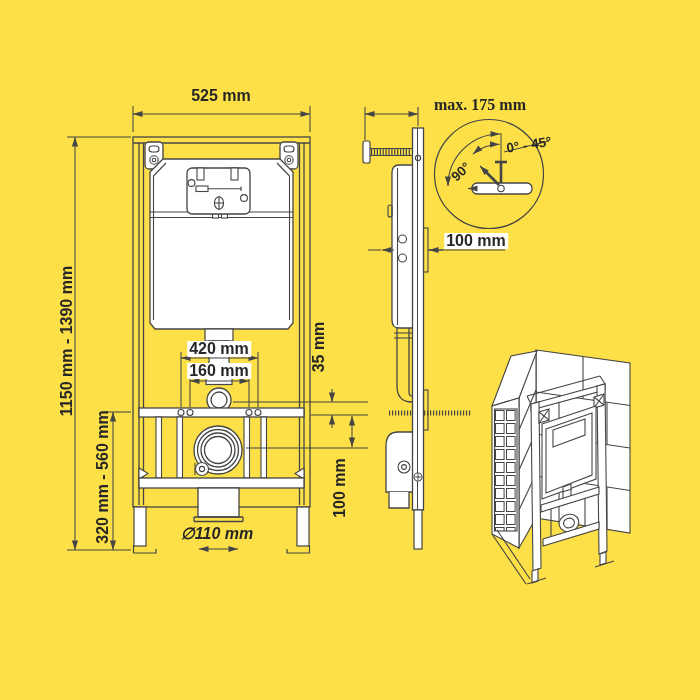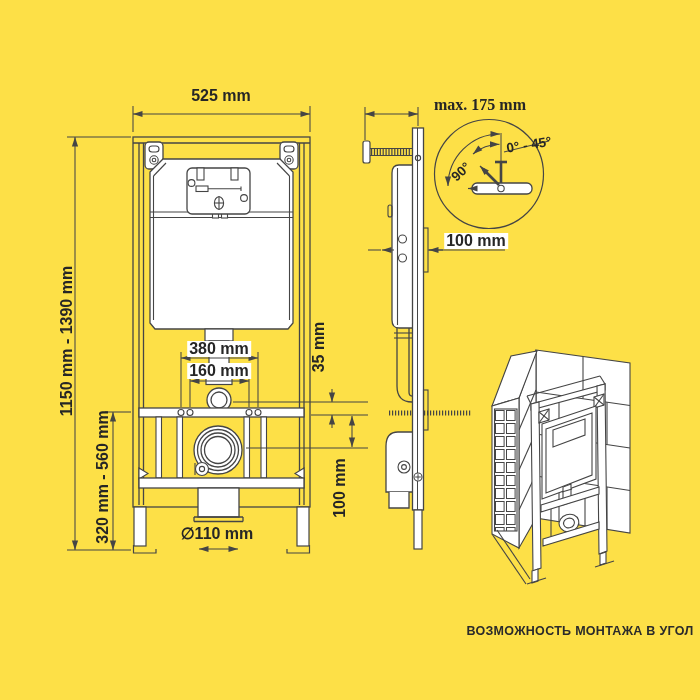--- a/index.html
+++ b/index.html
@@ -263,31 +263,30 @@
 </svg>
 
 <div class="dim-label" style="left:221px;top:96px;">525 mm</div>
 
 <div class="dim-label" style="left:480px;top:105px;font-family:Liberation Serif, serif;">max. 175 mm</div>
 
 <div class="dim-label rot" style="left:67px;top:341px;">1150 mm - 1390 mm</div>
 
 <div class="dim-label rot" style="left:103px;top:477px;">320 mm - 560 mm</div>
 
-<div class="dim-label bgmask" style="left:219px;top:349px;">380 mm</div>
+<div class="dim-label bgmask" style="left:219px;top:349px;">420 mm</div>
 
 <div class="dim-label bgmask" style="left:219px;top:371px;">160 mm</div>
 
 <div class="dim-label rot" style="left:319px;top:347px;">35 mm</div>
 
 <div class="dim-label rot" style="left:340px;top:488px;">100 mm</div>
 
-<div class="dim-label" style="left:217px;top:534px;">∅110 mm</div>
+<div class="dim-label" style="left:217px;top:534px;font-style:italic;">∅110 mm</div>
 
 <div class="dim-label bgmask" style="left:476px;top:241px;">100 mm</div>
 
 <div class="angle-label" style="left:461px;top:172px;transform:translate(-50%,-50%) rotate(-43deg);">90°</div>
 
 <div class="angle-label" style="left:529px;top:145px;transform:translate(-50%,-50%) rotate(-9deg);">0° - 45°</div>
 
-<div class="caption" style="left:580px;top:631px;">ВОЗМОЖНОСТЬ МОНТАЖА В УГОЛ</div>
 
 </div>
 
 </body></html>

